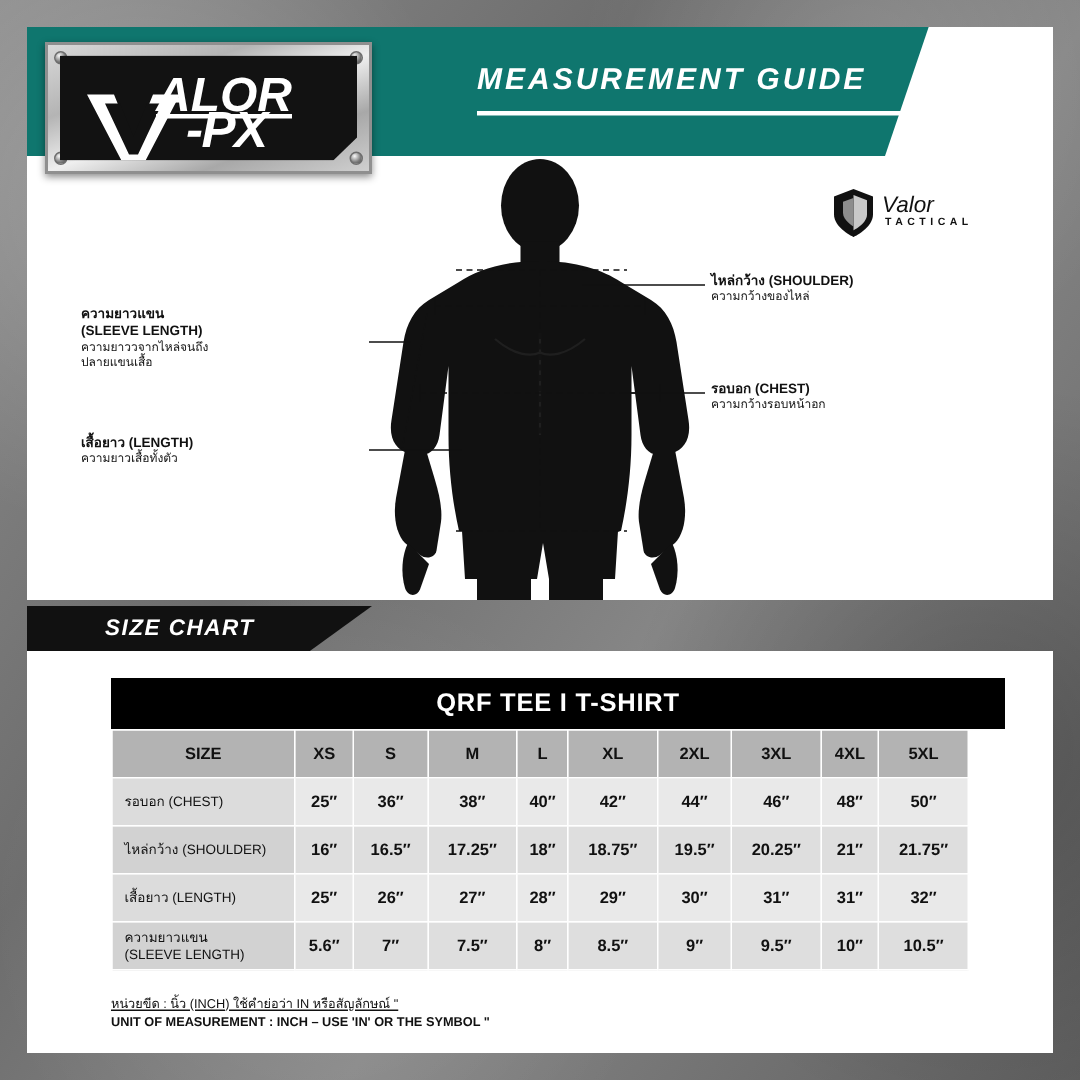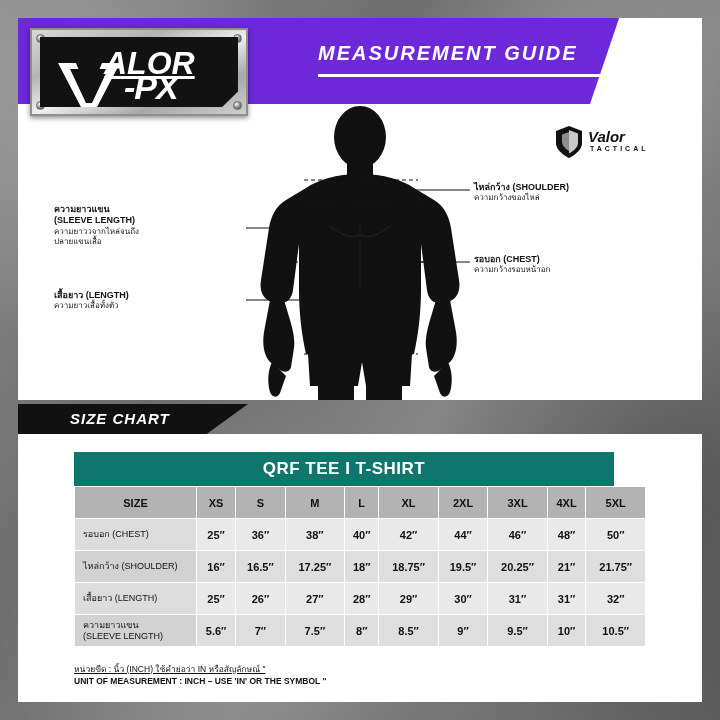--- a/index.html
+++ b/index.html
@@ -17,21 +17,21 @@
     overflow:hidden;
   }
 
   
   .guide {
     position:absolute; left:18px; top:18px; width:684px; height:382px;
     background:#ffffff;
   }
   .guide-header {
     position:absolute; left:0; top:0; width:100%; height:86px;
-    background:#6d28d9;
+    background:#0f766e;
   }
   .header-white-wedge {
     position:absolute; right:0; top:0; width:112px; height:86px;
     background:#fff;
     clip-path: polygon(26% 0, 100% 0, 100% 100%, 0 100%);
   }
   .header-title {
     position:absolute; left:300px; top:24px;
     color:#fff; font-size:20px; font-weight:bold; letter-spacing:2px;
     font-style:italic;
@@ -74,21 +74,21 @@
     position:absolute; left:64px; top:10px;
     color:#fff; font-size:32px; font-weight:bold; font-style:italic; line-height:1;text-decoration:underline;
   }
 
   
   .mark {
     position:absolute; right:28px; top:108px; width:120px; height:34px;
   }
   .mark-name {
     position:absolute; left:34px; top:2px; color:#111;
-    font-size:15px; font-weight:bold; font-style:italic;
+    font-size:15px; font-weight:normal; font-style:italic;
   }
   .mark-sub {
     position:absolute; left:36px; top:19px; color:#111;
     font-size:7px; letter-spacing:3px; font-weight:bold;
   }
   .mark-shield { position:absolute; left:2px; top:0; width:26px; height:32px; }
 
   
   .figure-wrap { position:absolute; left:0; top:86px; width:100%; height:296px; }
 
@@ -105,22 +105,22 @@
   .sizechart-tab span {
     position:absolute; left:52px; top:6px; color:#fff;
     font-size:15px; font-weight:bold; font-style:italic; letter-spacing:1px;
   }
 
   .chart-panel {
     position:absolute; left:18px; top:434px; width:684px; height:268px;
     background:#fff;
   }
   .chart-title-bar {
-    position:absolute; left:56px; top:18px; width:540px; height:34px;
-    background:#0f766e; color:#fff;
+    position:absolute; left:56px; top:18px; width:596px; height:34px;
+    background:#000000; color:#fff;
   }
   .chart-title-bar span {
     display:block; text-align:center; line-height:34px;
     font-size:17px; font-weight:bold; letter-spacing:.5px;
   }
   table.size {
     position:absolute; left:56px; top:52px; width:572px;
     border-collapse:collapse; font-size:10px;
   }
   table.size th, table.size td {

